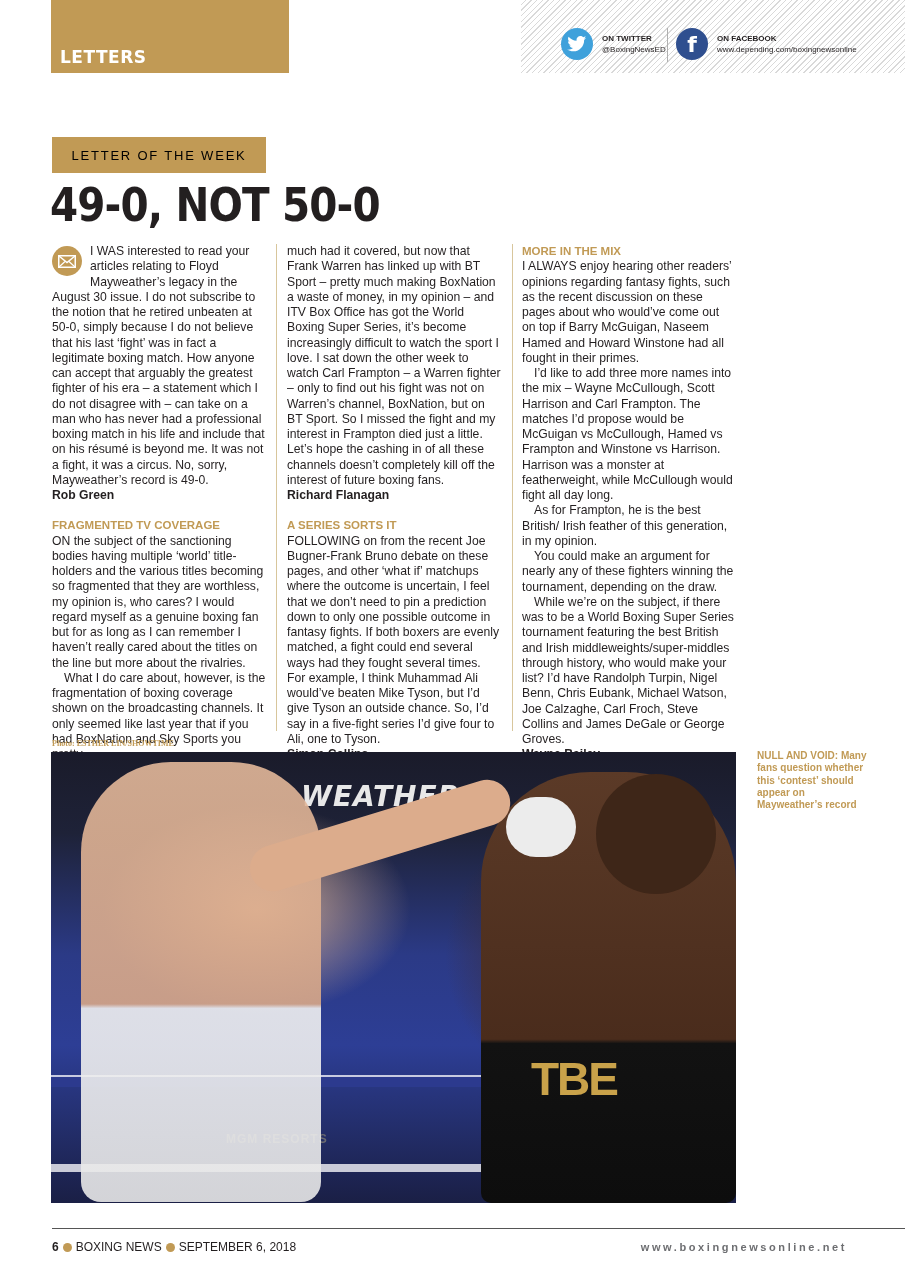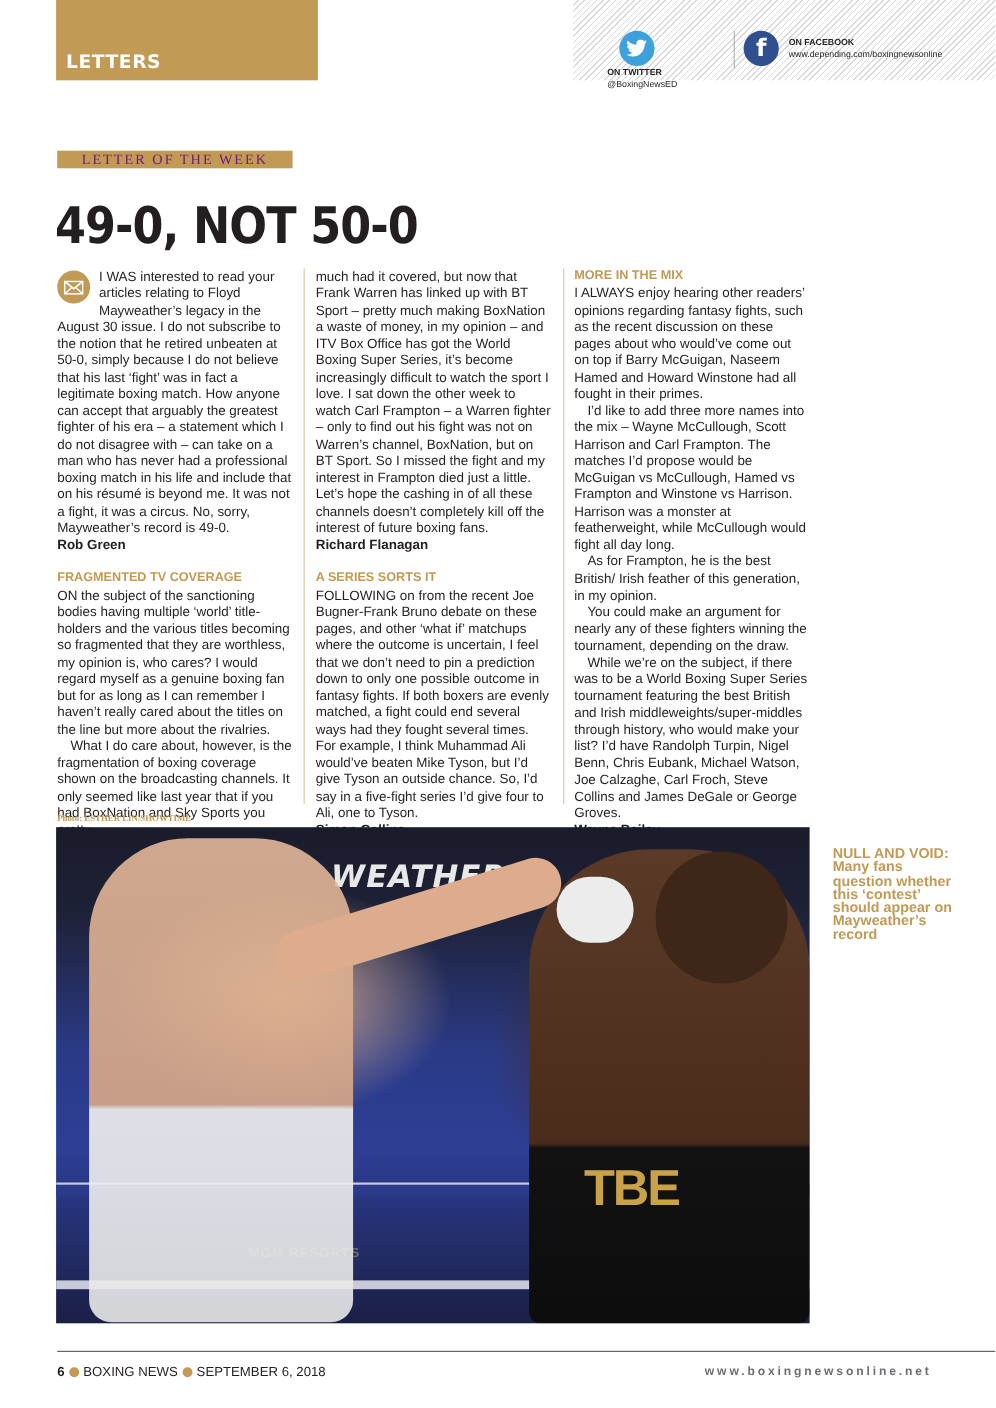--- a/index.html
+++ b/index.html
@@ -7,21 +7,21 @@
   .section-tab{position:absolute;left:51px;top:0;width:238px;height:73px;background:#c19a55;}
   .section-tab span{position:absolute;left:9px;bottom:6px;color:#fff;font-weight:bold;font-size:17px;letter-spacing:0.5px;font-family:"DejaVu Sans",sans-serif;}
   .social{position:absolute;left:521px;top:0;width:384px;height:73px;
     background:repeating-linear-gradient(135deg,#ffffff 0px,#ffffff 3px,#d9d9d9 3px,#d9d9d9 4px);}
   .soc{position:absolute;top:28px;display:flex;align-items:center;}
   .soc .circ{width:32px;height:32px;border-radius:50%;display:flex;align-items:center;justify-content:center;color:#fff;font-weight:bold;}
   .soc .txt{margin-left:9px;line-height:11px;}
   .soc .t1{font-size:8px;font-weight:bold;color:#231f20;display:block;}
   .soc .t2{font-size:8px;color:#231f20;display:block;}
   .soc-divider{position:absolute;left:146px;top:28px;width:1px;height:34px;background:#b0b0b0;}
-  .lotw{position:absolute;left:52px;top:137px;width:214px;height:16px;background:#c19a55;color:#701a75;font-size:13px;letter-spacing:1.8px;display:flex;align-items:center;justify-content:center;font-family:Liberation Serif, serif;}
+  .lotw{position:absolute;left:52px;top:137px;width:214px;height:36px;background:#c19a55;color:#000000;font-size:13px;letter-spacing:1.8px;display:flex;align-items:center;justify-content:center;}
   .headline{position:absolute;left:50px;top:178px;font-size:46px;font-weight:bold;letter-spacing:-1px;color:#231f20;font-family:"DejaVu Sans",sans-serif;transform:scaleX(0.88);transform-origin:left;}
   .col{position:absolute;top:244px;width:214px;font-size:12.2px;line-height:15.25px;color:#231f20;}
   .col p{margin:0;}
   .col .indent{text-indent:12px;}
   .col .sig{font-weight:bold;}
   .col .sub{color:#c19a55;font-weight:bold;font-size:11.5px;margin-top:15px;}
   .col .sub.first{margin-top:0;}
   .vrule{position:absolute;top:244px;width:1px;height:487px;background:#d8c69c;}
   .letter-icon{float:left;width:30px;height:30px;border-radius:50%;background:#c19a55;margin:2px 8px 2px 0;display:flex;align-items:center;justify-content:center;}
   .photo-credit{position:absolute;left:52px;top:739px;font-size:8px;font-weight:bold;color:#c19a55;font-family:Liberation Serif, serif;}
@@ -33,36 +33,36 @@
   .ph-banner{position:absolute;left:250px;top:28px;width:200px;height:40px;color:#e8e8e8;font-weight:bold;font-style:italic;font-size:28px;font-family:"DejaVu Sans",sans-serif;letter-spacing:1px;}
   .ph-ropes{position:absolute;left:0;top:412px;width:685px;height:8px;background:#e9e9ef;opacity:0.85;}
   .ph-rope2{position:absolute;left:0;top:323px;width:685px;height:10px;background:#2c3a8e;border-top:2px solid #c8cbe0;}
   .ph-fighter1{position:absolute;left:30px;top:10px;width:240px;height:440px;border-radius:90px 90px 20px 20px;background:linear-gradient(180deg,#e3b89a 0%,#d9a888 55%,#f1f1f1 56%,#e8e8e8 100%);opacity:0.9;}
   .ph-arm{position:absolute;left:200px;top:100px;width:270px;height:46px;border-radius:23px;background:#dcac8c;transform:rotate(-17deg);transform-origin:left;}
   .ph-glove1{position:absolute;left:455px;top:45px;width:70px;height:60px;border-radius:30px;background:#ececec;}
   .ph-fighter2{position:absolute;left:430px;top:20px;width:255px;height:431px;border-radius:110px 110px 10px 10px;background:linear-gradient(180deg,#5b3a27 0%,#4a2c1c 62%,#121212 63%,#0d0d0d 100%);}
   .ph-head2{position:absolute;left:545px;top:22px;width:120px;height:120px;border-radius:50%;background:#3e2618;}
   .ph-tbe{position:absolute;left:480px;top:300px;color:#c9a24a;font-family:Liberation Sans, sans-serif;font-weight:bold;font-size:46px;letter-spacing:-2px;}
   .ph-mgm{position:absolute;left:175px;top:380px;color:#6a6a70;font-size:12px;font-weight:bold;letter-spacing:1px;}
-  .caption{position:absolute;left:757px;top:750px;width:110px;font-size:13px;line-height:12.3px;font-weight:bold;color:#c19a55;margin-top:20px;}
+  .caption{position:absolute;left:757px;top:750px;width:110px;font-size:10px;line-height:12.3px;font-weight:bold;color:#c19a55;}
   .footer-rule{position:absolute;left:52px;top:1228px;width:853px;height:1px;background:#555;}
   .footer-left{position:absolute;left:52px;top:1240px;font-size:12px;color:#231f20;display:flex;align-items:center;}
   .footer-left .pg{font-weight:bold;}
   .dot{display:inline-block;width:9px;height:9px;border-radius:50%;background:#c19a55;margin:0 4px;}
   .footer-right{position:absolute;right:58px;top:1241px;font-size:11px;letter-spacing:2.6px;color:#6d6e71;font-weight:bold;}
 </style>
 </head>
 <body>
 
 <div class="section-tab">
   <span>LETTERS</span>
 </div>
 
 <div class="social">
-  <div class="soc" style="left:22px;flex-direction:column;">
+  <div class="soc" style="left:40px;">
     <div class="circ" style="background:#3fa1db;">
       <svg width="20" height="16" viewBox="0 0 24 20">
           <path fill="#fff" d="M23.6 2.3c-.9.4-1.8.6-2.8.8 1-.6 1.8-1.5 2.1-2.7-.9.6-2 1-3.1 1.2C18.9.6 17.6 0 16.2 0c-2.7 0-4.8 2.2-4.8 4.8 0 .4 0 .8.1 1.1C7.5 5.7 3.9 3.8 1.5.9c-.4.7-.7 1.6-.7 2.4 0 1.7.9 3.2 2.2 4-.8 0-1.5-.2-2.2-.6v.1c0 2.3 1.7 4.3 3.9 4.7-.4.1-.8.2-1.3.2-.3 0-.6 0-.9-.1.6 1.9 2.4 3.3 4.5 3.4-1.7 1.3-3.7 2.1-6 2.1-.4 0-.8 0-1.2-.1 2.1 1.4 4.7 2.2 7.4 2.2 8.9 0 13.7-7.4 13.7-13.7v-.6c.9-.7 1.7-1.5 2.3-2.5z"></path>
         </svg>
     </div>
     <div class="txt">
       <span class="t1">ON TWITTER</span>
       <span class="t2">@BoxingNewsED</span>
     </div>
   </div>

